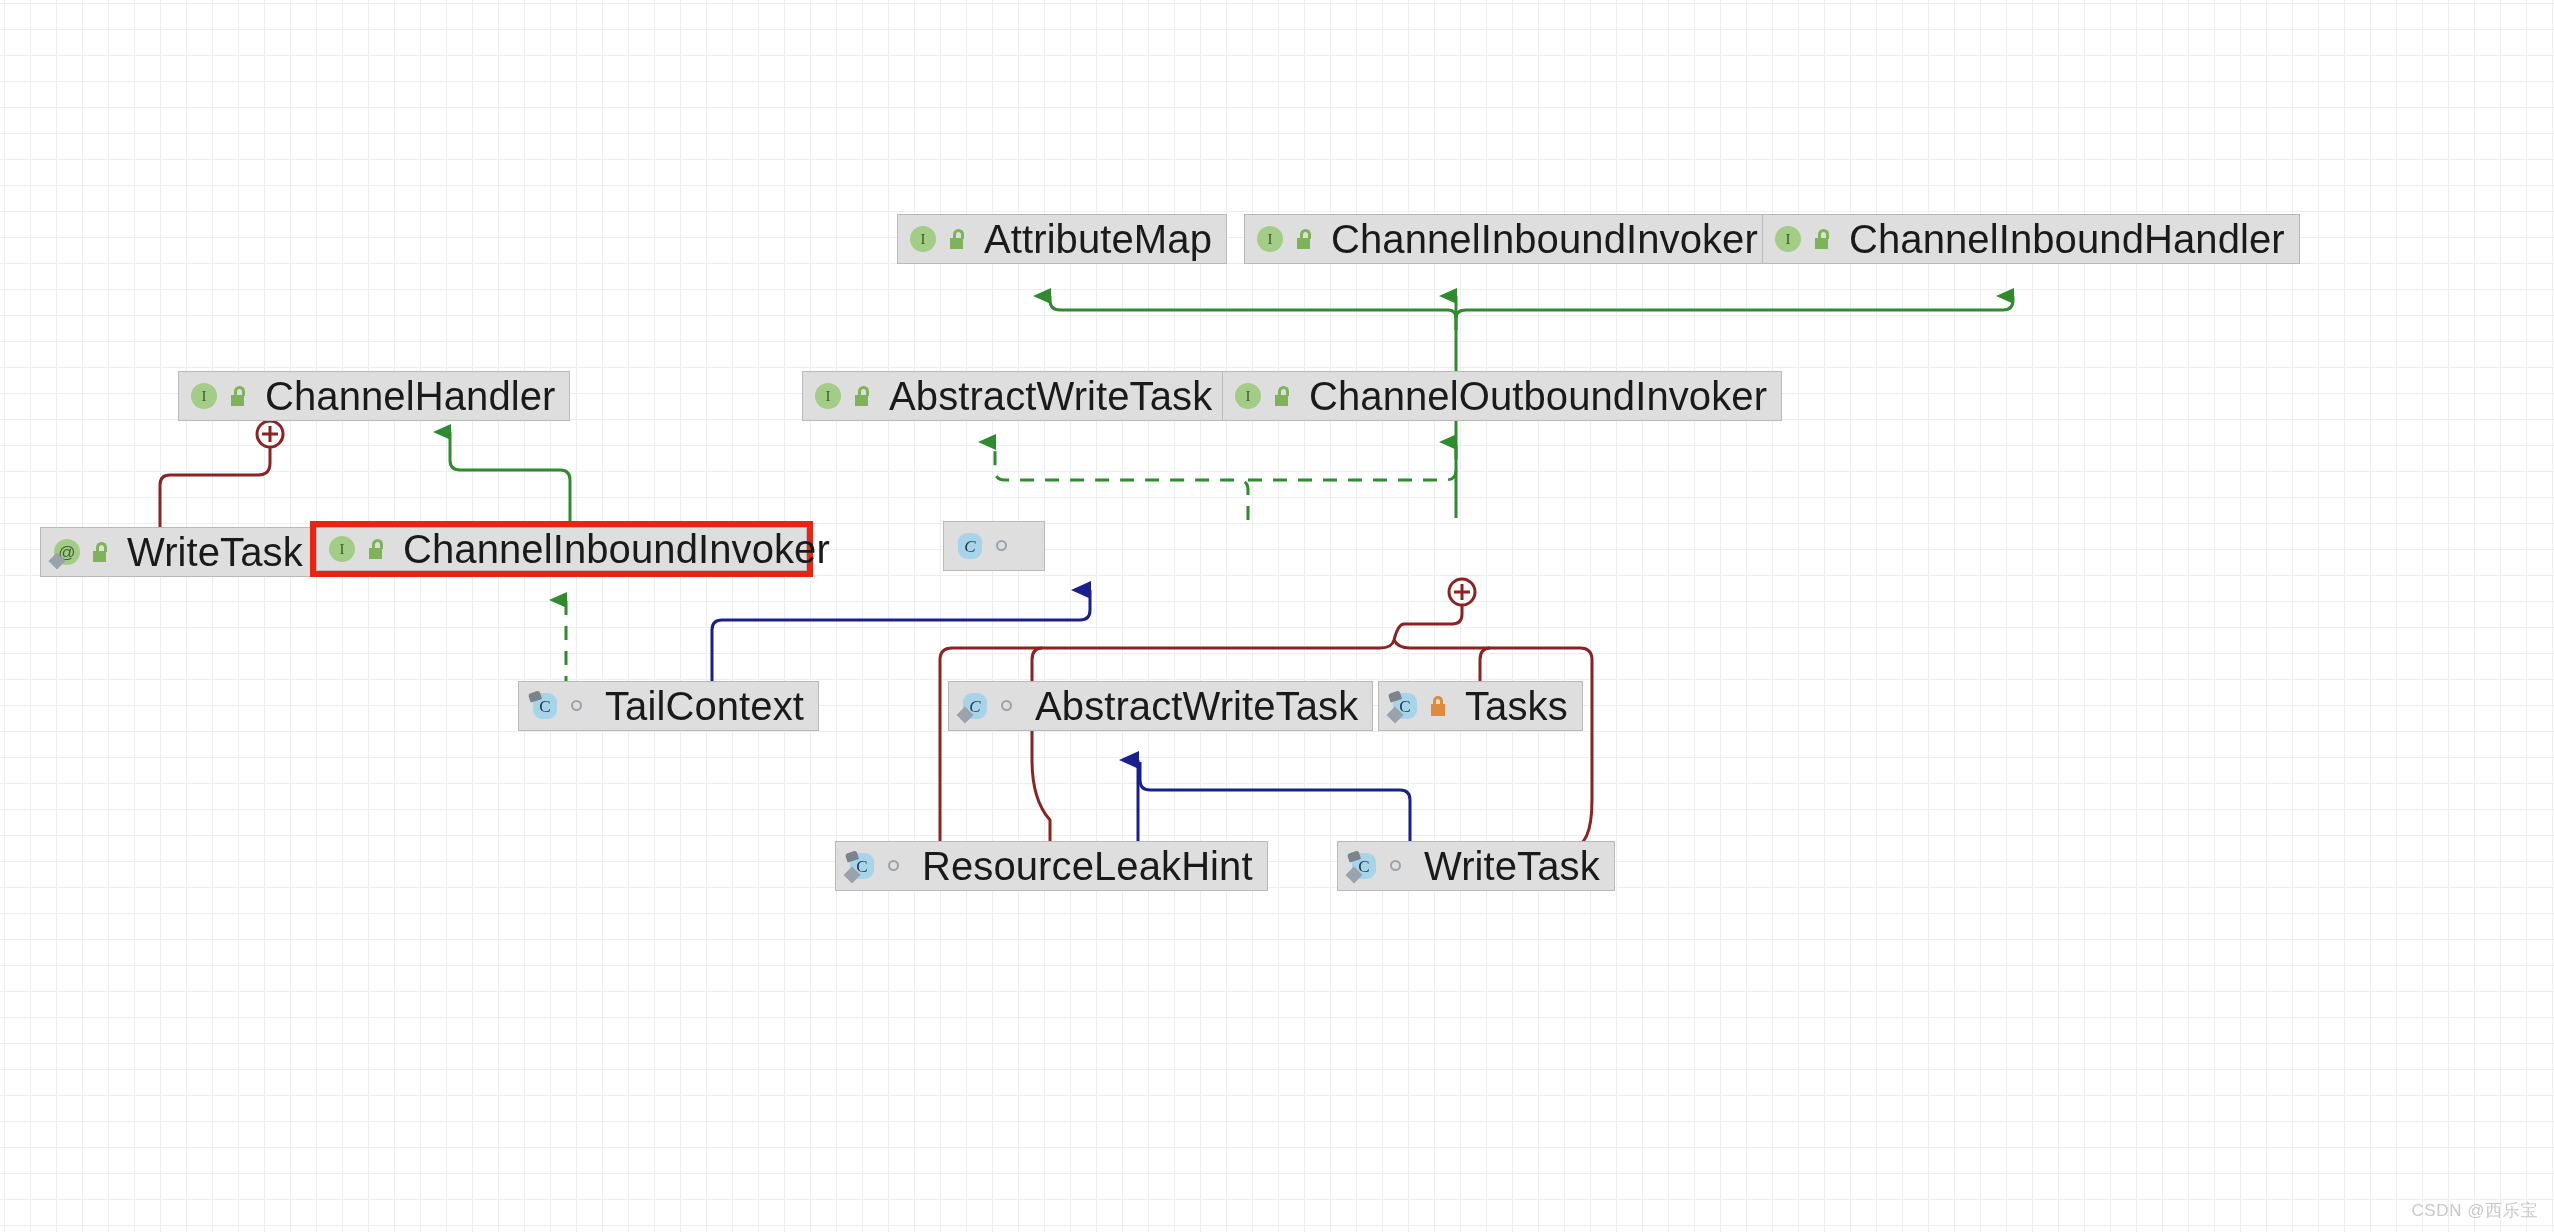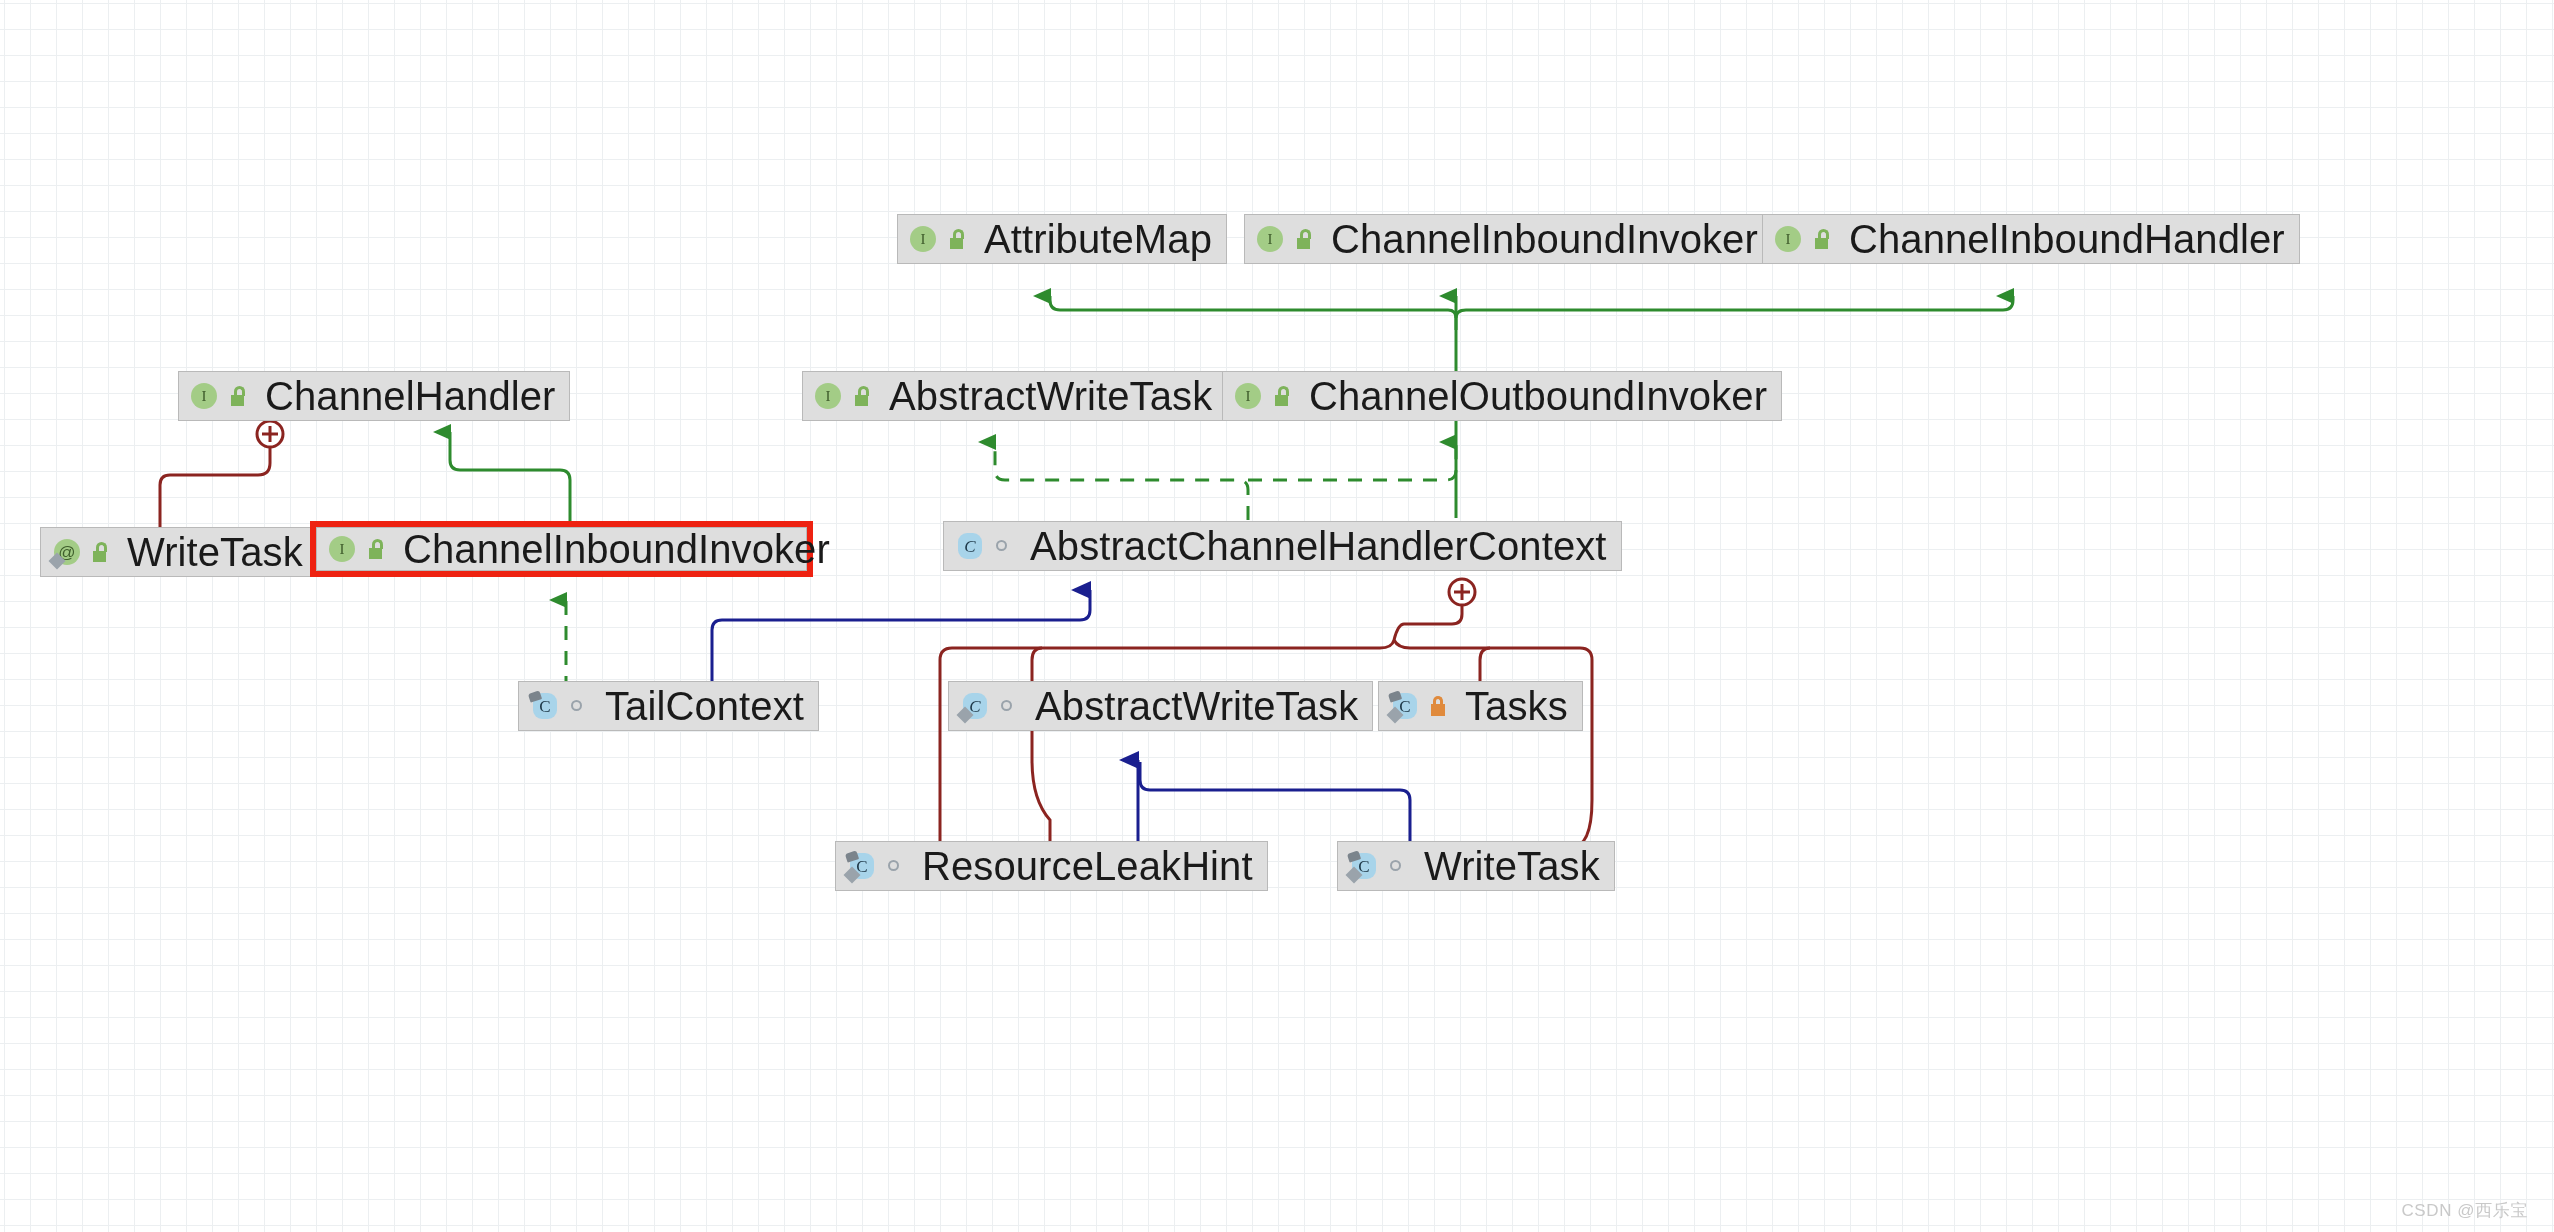--- a/index.html
+++ b/index.html
@@ -169,21 +169,21 @@
   .ring-pkg {
     position: absolute;
     left: 6px; top: 8px;
     width: 11px; height: 11px;
     border: 2.5px solid #9aa3ab;
     border-radius: 50%;
     box-sizing: border-box;
   }
   .watermark {
     position: absolute;
-    right: 26px;
+    right: 16px;
     bottom: 10px;
     font-size: 17px;
     color: #c9c9c9;
     letter-spacing: 0.6px;
     font-family: "Liberation Sans", sans-serif;
     z-index: 9;
   }
 </style>
 </head>
 <body>
@@ -364,21 +364,20 @@
     </span>
   </div>
 
   <div class="node" style="left:943px; top:521px;">
     <span class="icon-stack">
       <span class="ico-class abstract">C</span>
     </span>
     <span class="mark">
       <span class="ring-pkg"></span>
     </span>
-    <span class="node-label">AbstractChannelHandlerContext</span>
   </div>
 
   <div class="node" style="left:518px; top:681px;">
     <span class="icon-stack">
       <span class="ico-class">C</span>
       <span class="ovl-nub"></span>
     </span>
     <span class="mark">
       <span class="ring-pkg"></span>
     </span>

